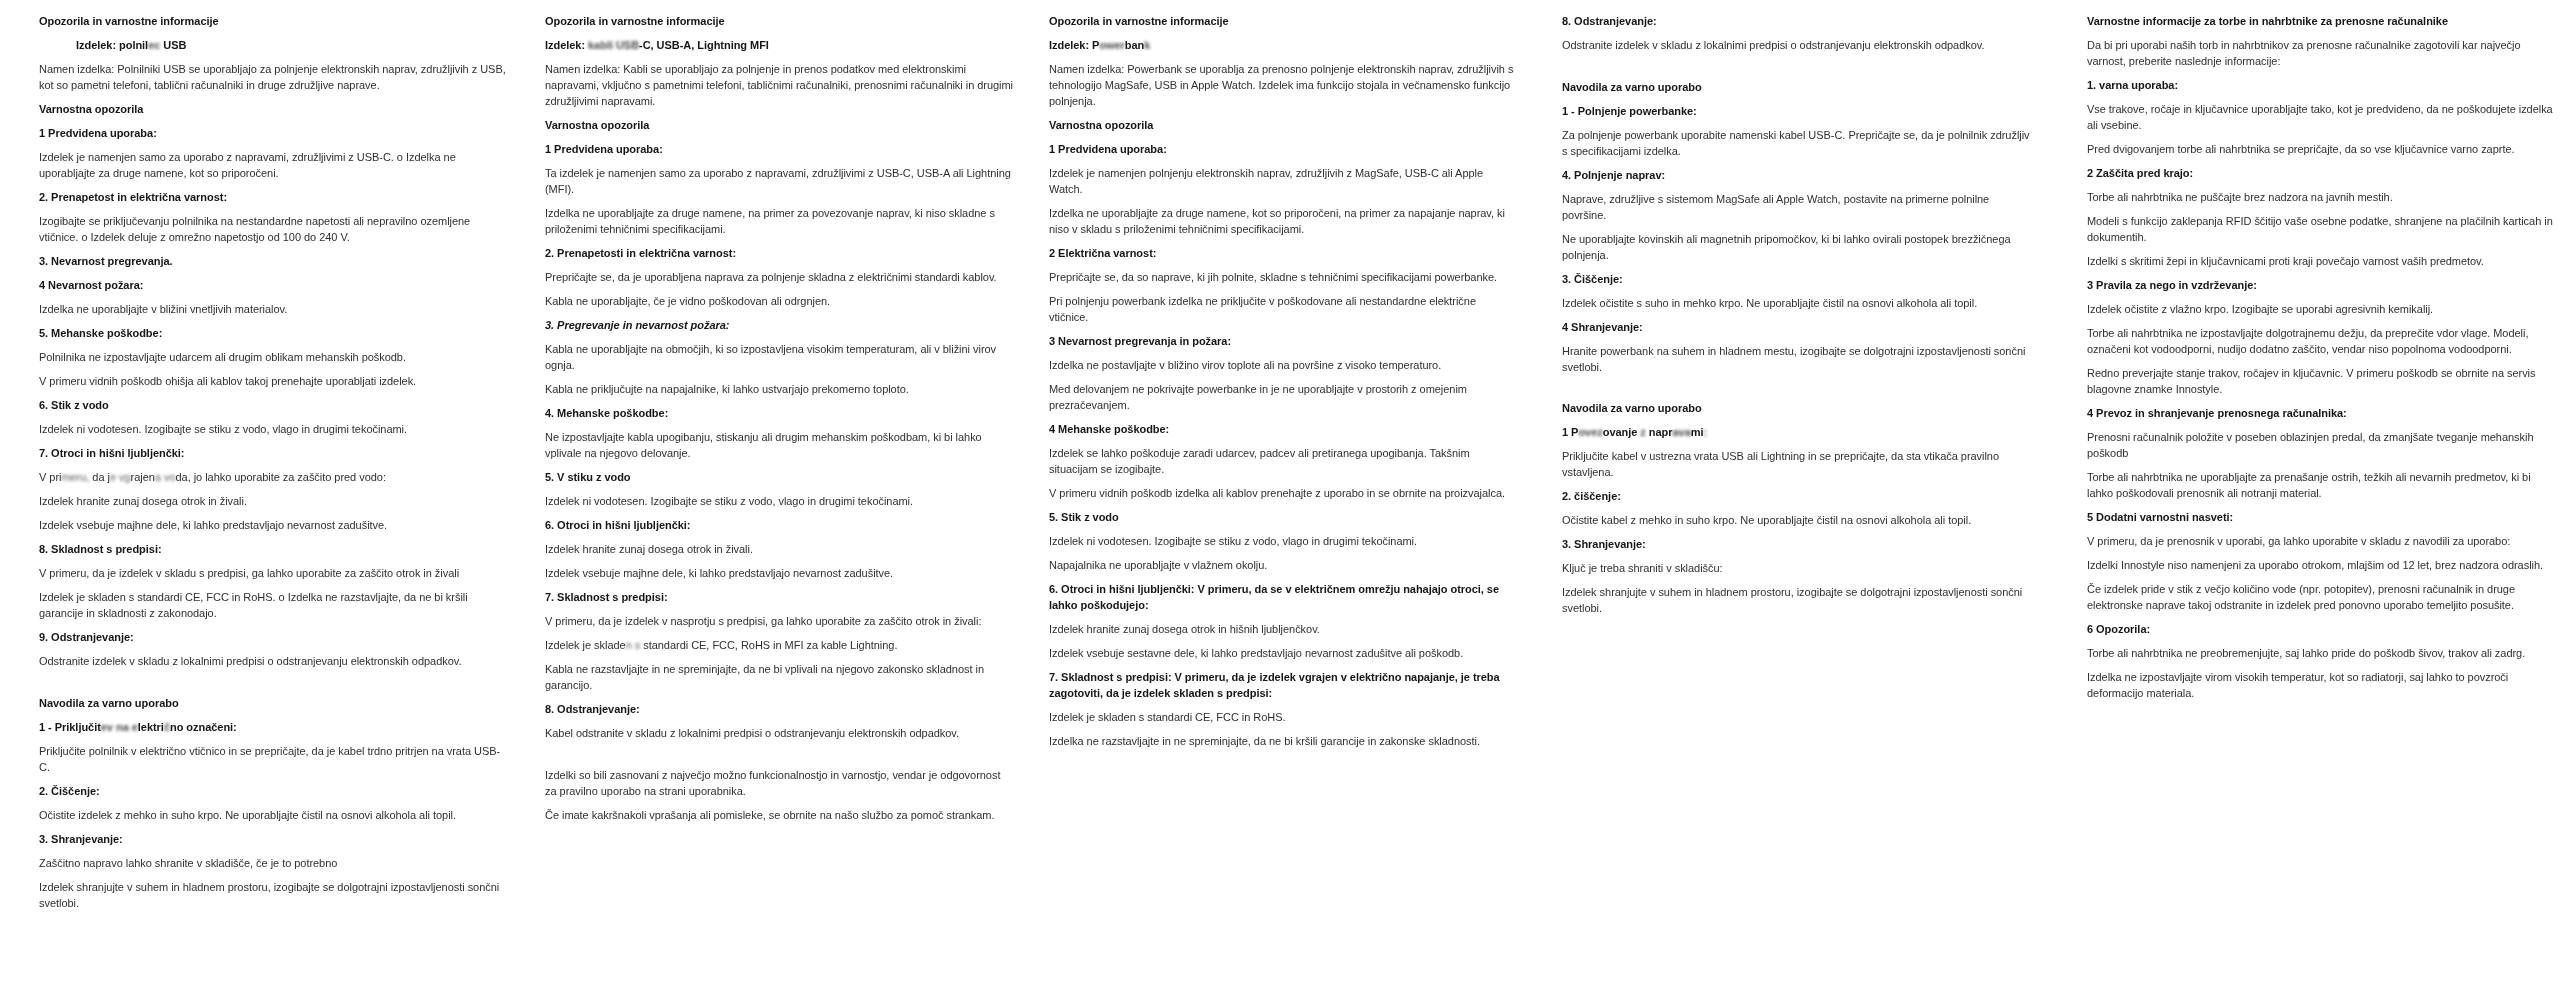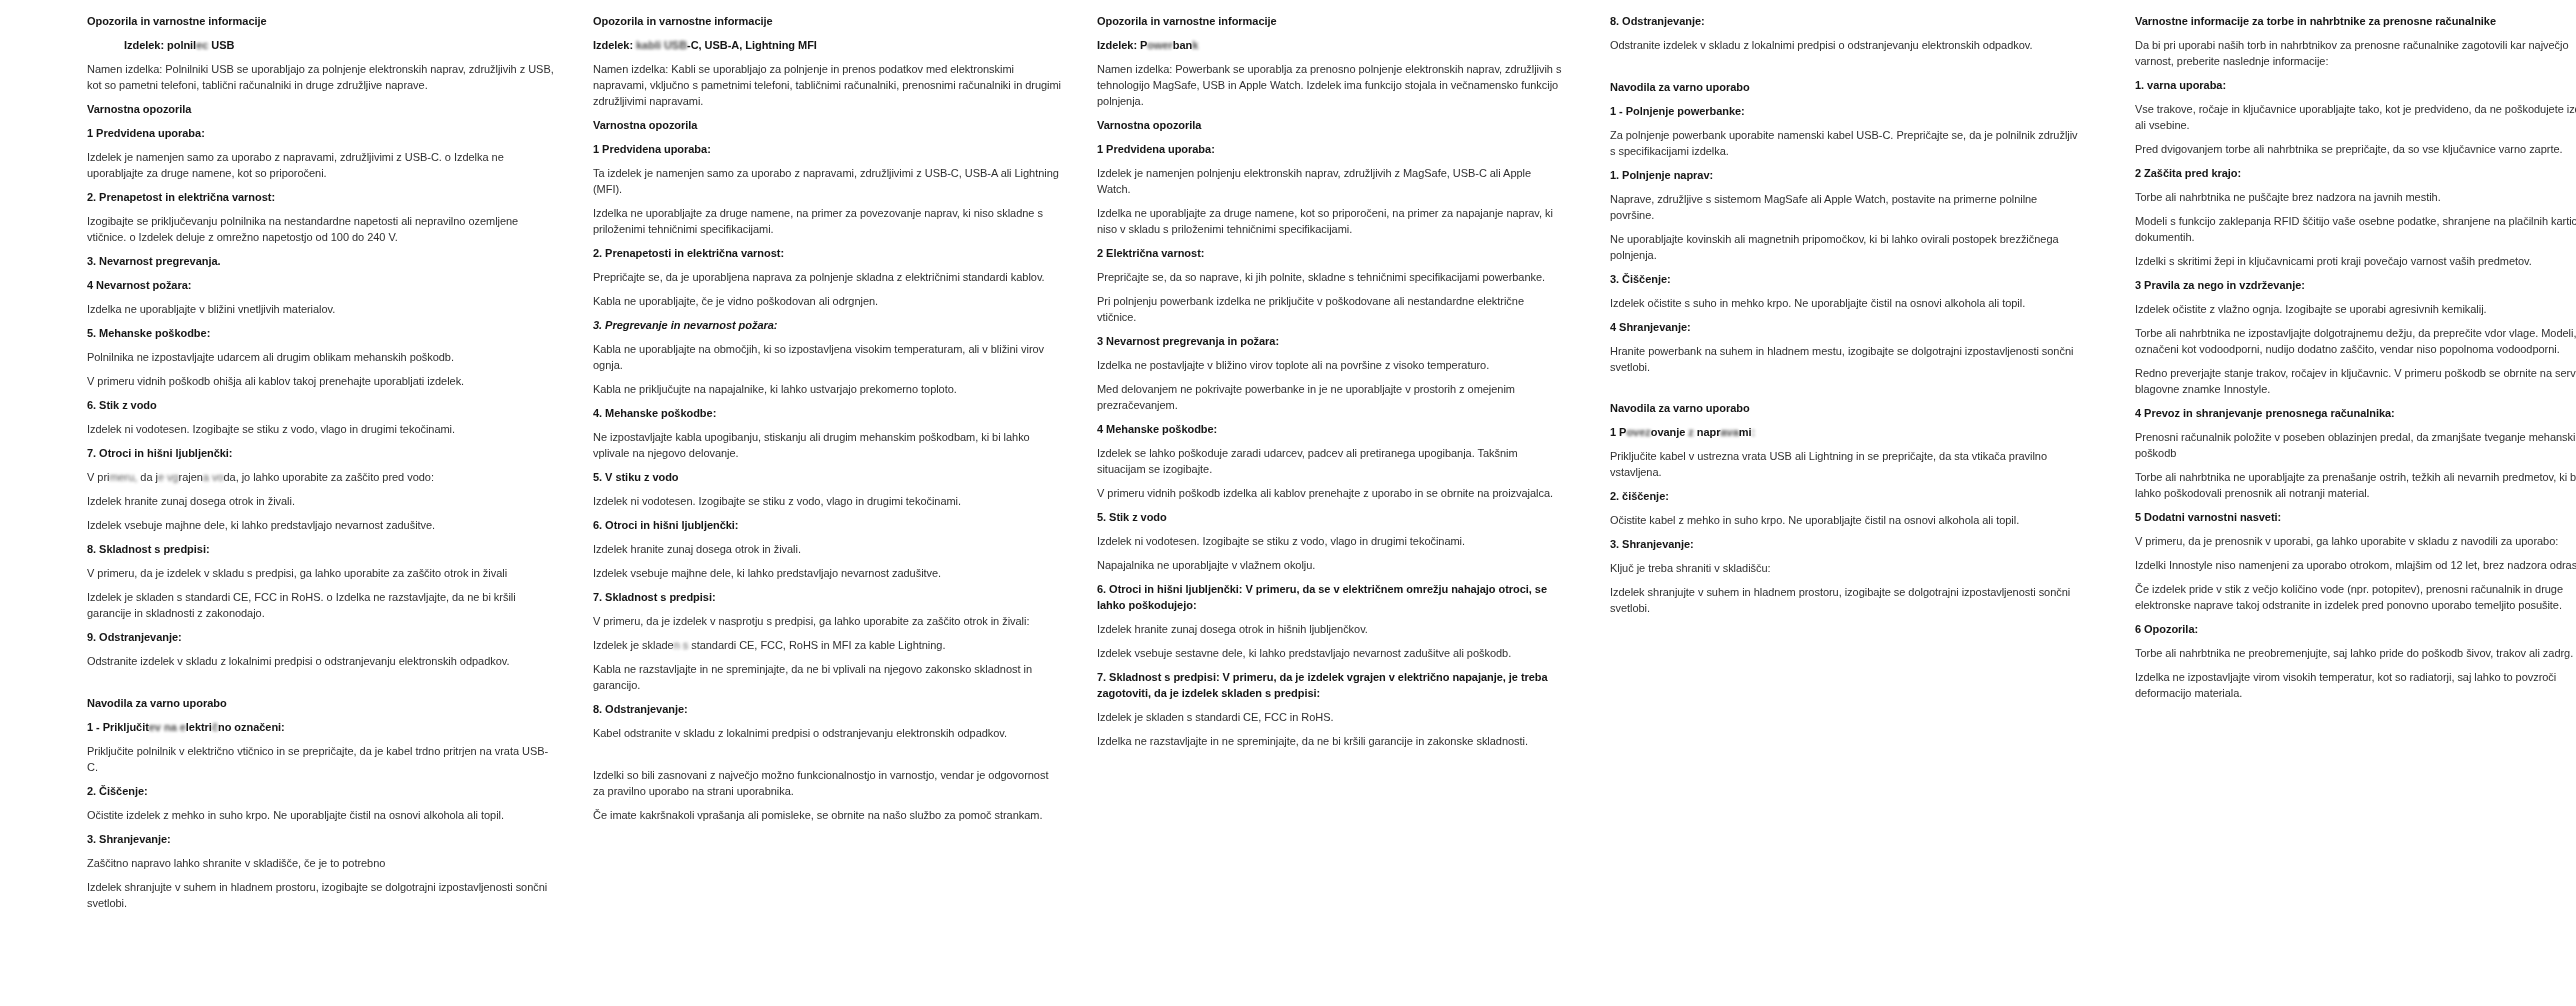--- a/index.html
+++ b/index.html
@@ -19,21 +19,20 @@
     inset: 0;
   }
   .col {
     position: absolute;
     top: 13px;
     width: 469px;
     font-size: 11px;
     line-height: 16px;
     letter-spacing: -0.04px;
     color: #303030;
-    margin-left: 48px;
   }
   .col:nth-child(1) { left: 39px; }
   .col:nth-child(2) { left: 545px; }
   .col:nth-child(3) { left: 1049px; }
   .col:nth-child(4) { left: 1562px; }
   .col:nth-child(5) { left: 2087px; }
   .h {
     font-weight: 700;
     color: #161616;
     margin: 0 0 8px 0;
@@ -148,21 +147,21 @@
       <div class="p">Izdelek je skladen s standardi CE, FCC in RoHS.</div>
       <div class="p">Izdelka ne razstavljajte in ne spreminjajte, da ne bi kršili garancije in zakonske skladnosti.</div>
     </div>
     <div class="col" style="color: rgb(48, 48, 48);">
       <div class="h" style="color: rgb(22, 22, 22);">8. Odstranjevanje:</div>
       <div class="p">Odstranite izdelek v skladu z lokalnimi predpisi o odstranjevanju elektronskih odpadkov.</div>
       <div class="gap"></div>
       <div class="h" style="color: rgb(22, 22, 22);">Navodila za varno uporabo</div>
       <div class="h" style="color: rgb(22, 22, 22);">1 - Polnjenje powerbanke:</div>
       <div class="p">Za polnjenje powerbank uporabite namenski kabel USB-C. Prepričajte se, da je polnilnik združljiv s specifikacijami izdelka.</div>
-      <div class="h" style="color: rgb(22, 22, 22);">1. Polnjenje naprav:</div>
+      <div class="h" style="color: rgb(22, 22, 22);">4. Polnjenje naprav:</div>
       <div class="p">Naprave, združljive s sistemom MagSafe ali Apple Watch, postavite na primerne polnilne površine.</div>
       <div class="p">Ne uporabljajte kovinskih ali magnetnih pripomočkov, ki bi lahko ovirali postopek brezžičnega polnjenja.</div>
       <div class="h" style="color: rgb(22, 22, 22);">3. Čiščenje:</div>
       <div class="p">Izdelek očistite s suho in mehko krpo. Ne uporabljajte čistil na osnovi alkohola ali topil.</div>
       <div class="h" style="color: rgb(22, 22, 22);">4 Shranjevanje:</div>
       <div class="p">Hranite powerbank na suhem in hladnem mestu, izogibajte se dolgotrajni izpostavljenosti sončni svetlobi.</div>
       <div class="gap"></div>
       <div class="h" style="color: rgb(22, 22, 22);">Navodila za varno uporabo</div>
       <div class="h" style="color: rgb(22, 22, 22);"><span>1 P</span><span class="bl">ovez</span><span>ovanje </span><span class="bl">z</span><span> napr</span><span class="bl">ava</span><span>mi</span><span class="bl">:</span></div>
       <div class="p">Priključite kabel v ustrezna vrata USB ali Lightning in se prepričajte, da sta vtikača pravilno vstavljena.</div>
@@ -176,21 +175,21 @@
       <div class="h" style="color: rgb(22, 22, 22);">Varnostne informacije za torbe in nahrbtnike za prenosne računalnike</div>
       <div class="p">Da bi pri uporabi naših torb in nahrbtnikov za prenosne računalnike zagotovili kar največjo varnost, preberite naslednje informacije:</div>
       <div class="h" style="color: rgb(22, 22, 22);">1. varna uporaba:</div>
       <div class="p">Vse trakove, ročaje in ključavnice uporabljajte tako, kot je predvideno, da ne poškodujete izdelka ali vsebine.</div>
       <div class="p">Pred dvigovanjem torbe ali nahrbtnika se prepričajte, da so vse ključavnice varno zaprte.</div>
       <div class="h" style="color: rgb(22, 22, 22);">2 Zaščita pred krajo:</div>
       <div class="p">Torbe ali nahrbtnika ne puščajte brez nadzora na javnih mestih.</div>
       <div class="p">Modeli s funkcijo zaklepanja RFID ščitijo vaše osebne podatke, shranjene na plačilnih karticah in dokumentih.</div>
       <div class="p">Izdelki s skritimi žepi in ključavnicami proti kraji povečajo varnost vaših predmetov.</div>
       <div class="h" style="color: rgb(22, 22, 22);">3 Pravila za nego in vzdrževanje:</div>
-      <div class="p">Izdelek očistite z vlažno ognja. Izogibajte se uporabi agresivnih kemikalij.</div>
+      <div class="p">Izdelek očistite z vlažno krpo. Izogibajte se uporabi agresivnih kemikalij.</div>
       <div class="p">Torbe ali nahrbtnika ne izpostavljajte dolgotrajnemu dežju, da preprečite vdor vlage. Modeli, označeni kot vodoodporni, nudijo dodatno zaščito, vendar niso popolnoma vodoodporni.</div>
       <div class="p">Redno preverjajte stanje trakov, ročajev in ključavnic. V primeru poškodb se obrnite na servis blagovne znamke Innostyle.</div>
       <div class="h" style="color: rgb(22, 22, 22);">4 Prevoz in shranjevanje prenosnega računalnika:</div>
       <div class="p">Prenosni računalnik položite v poseben oblazinjen predal, da zmanjšate tveganje mehanskih poškodb</div>
       <div class="p">Torbe ali nahrbtnika ne uporabljajte za prenašanje ostrih, težkih ali nevarnih predmetov, ki bi lahko poškodovali prenosnik ali notranji material.</div>
       <div class="h" style="color: rgb(22, 22, 22);">5 Dodatni varnostni nasveti:</div>
       <div class="p">V primeru, da je prenosnik v uporabi, ga lahko uporabite v skladu z navodili za uporabo:</div>
       <div class="p">Izdelki Innostyle niso namenjeni za uporabo otrokom, mlajšim od 12 let, brez nadzora odraslih.</div>
       <div class="p">Če izdelek pride v stik z večjo količino vode (npr. potopitev), prenosni računalnik in druge elektronske naprave takoj odstranite in izdelek pred ponovno uporabo temeljito posušite.</div>
       <div class="h" style="color: rgb(22, 22, 22);">6 Opozorila:</div>

